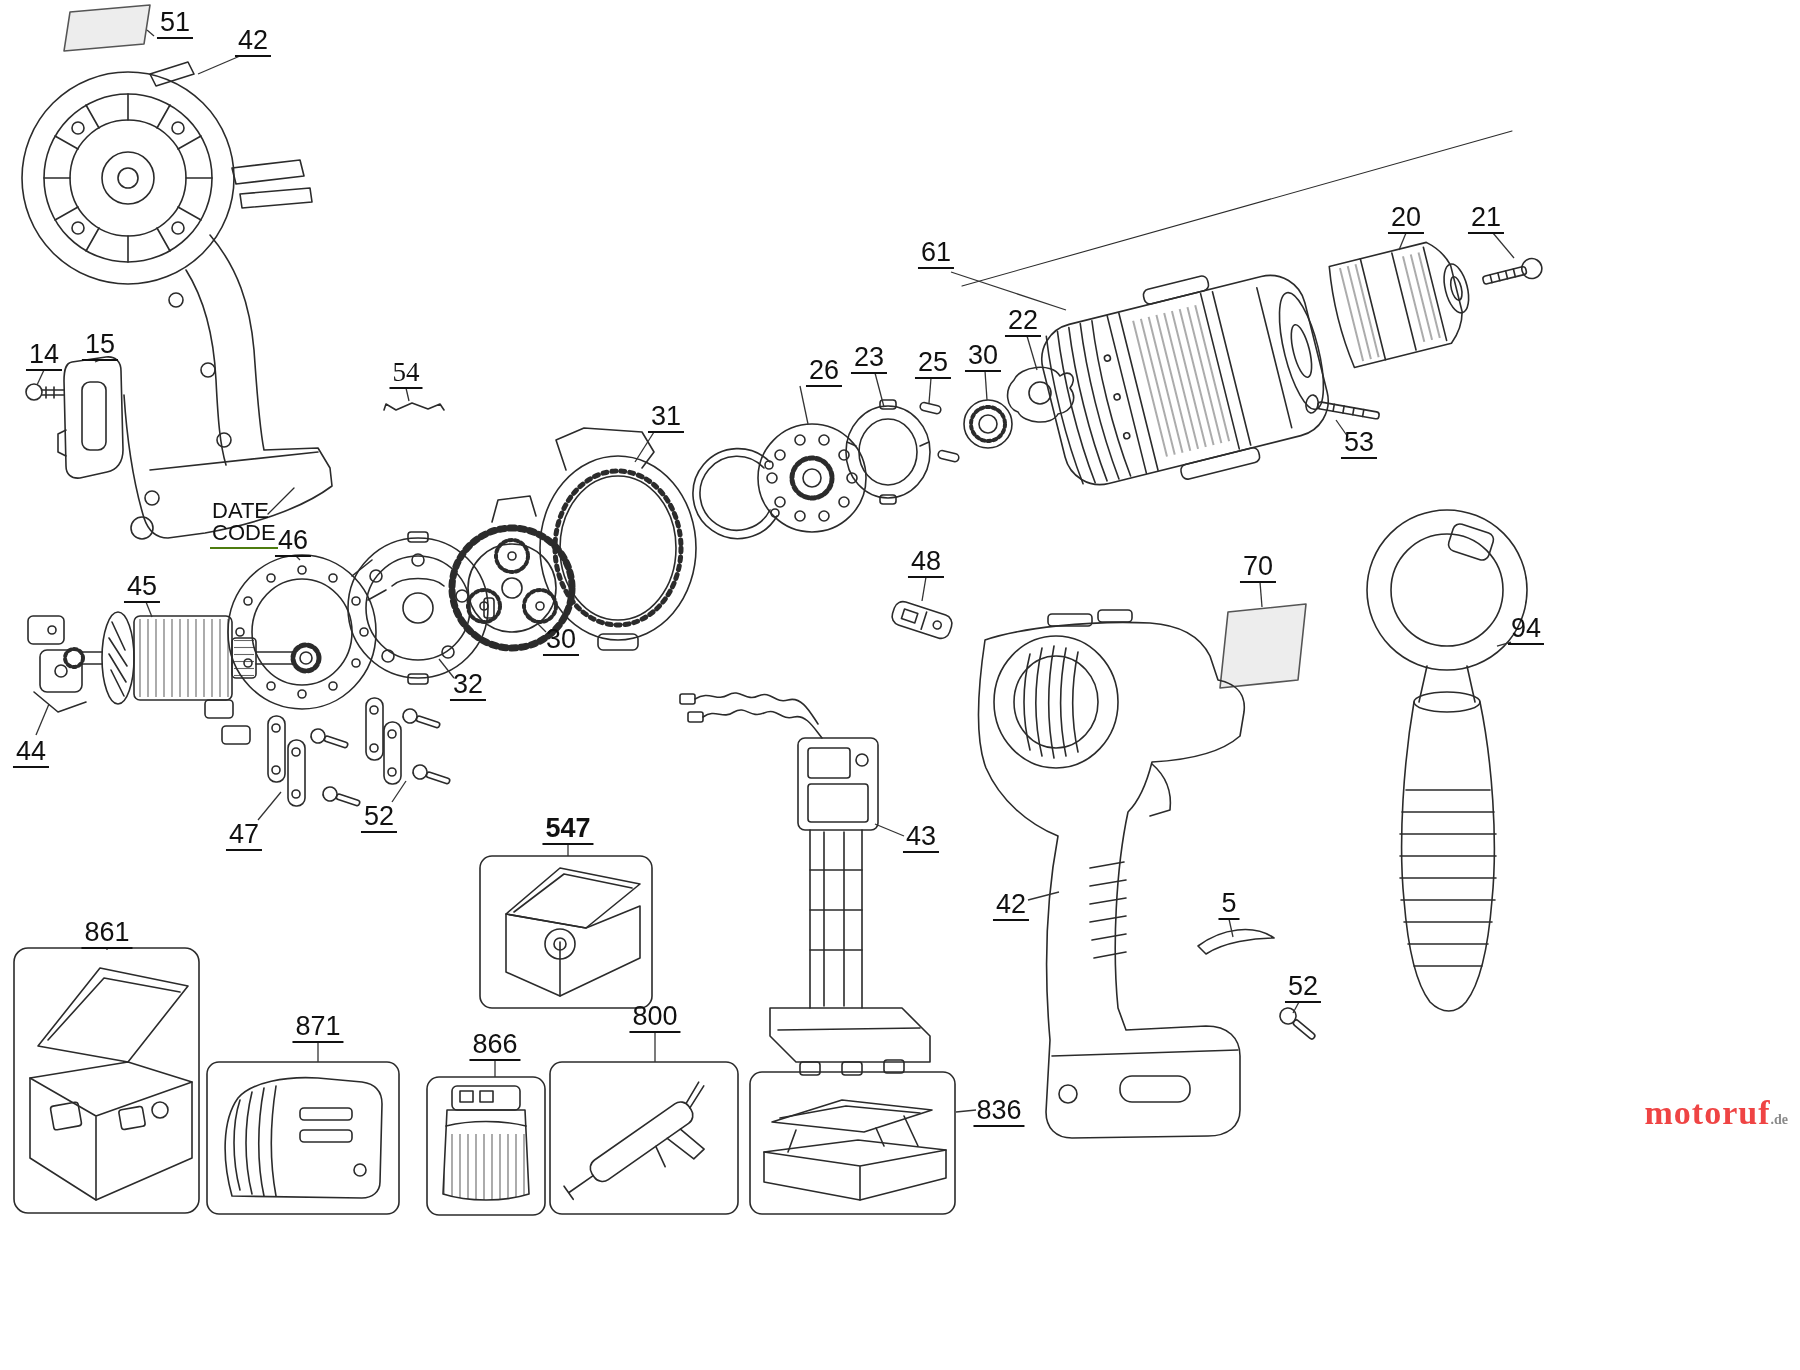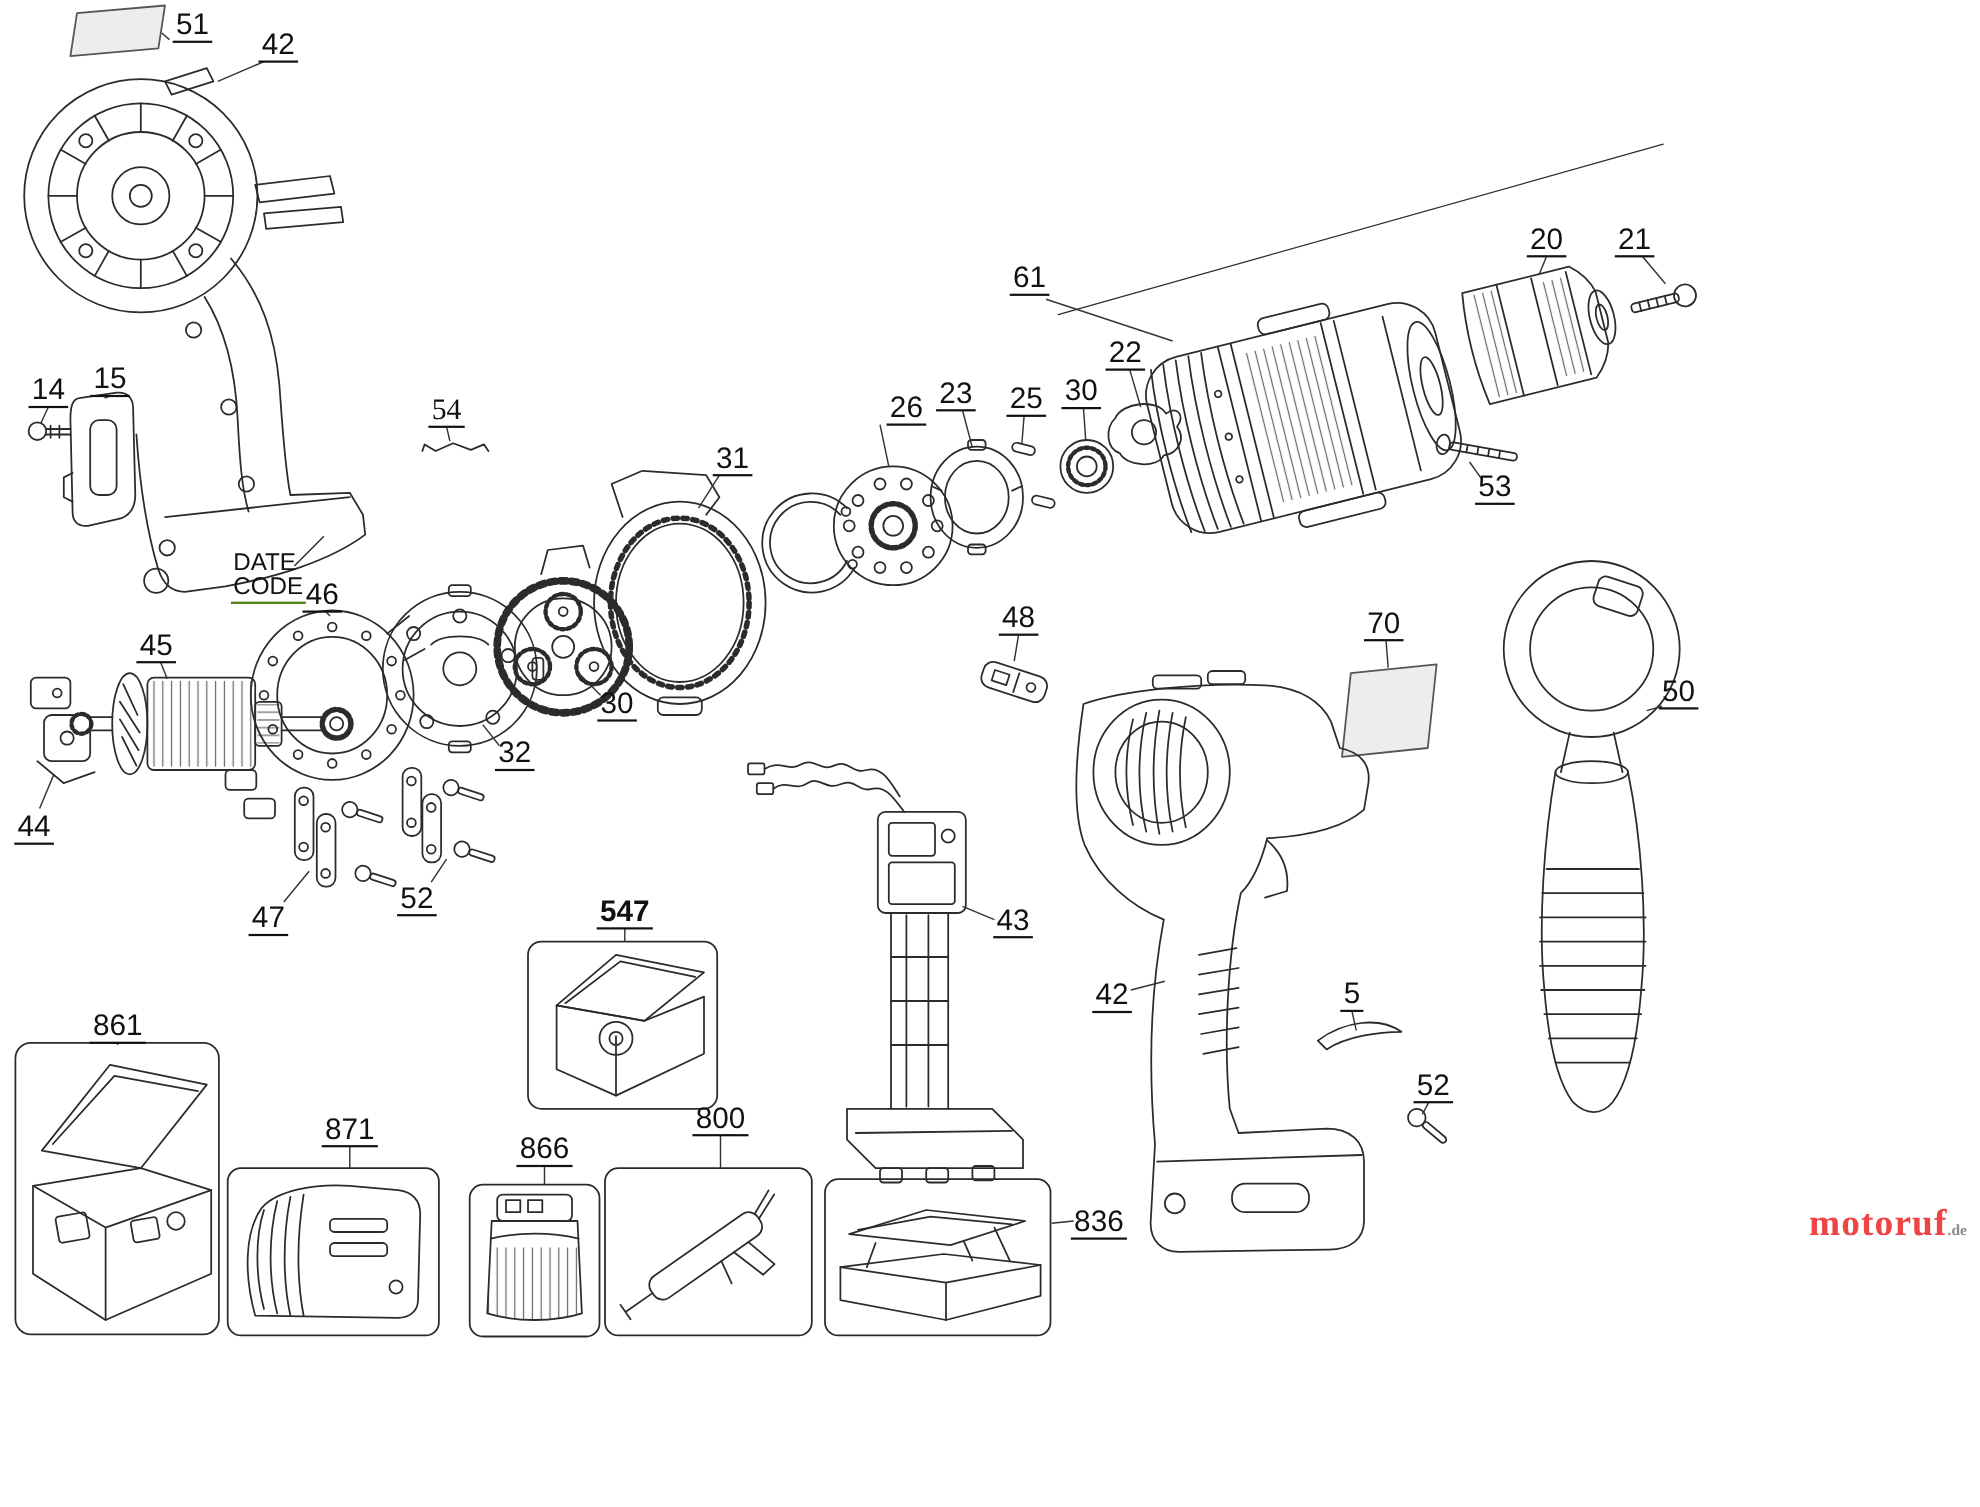--- a/index.html
+++ b/index.html
@@ -455,21 +455,21 @@
       <div class="callout" style="left: 666px; top: 402px;">31</div>
       <div class="callout" style="left: 293px; top: 526px;">46</div>
       <div class="callout" style="left: 142px; top: 572px;">45</div>
       <div class="callout" style="left: 561px; top: 625px;">30</div>
       <div class="callout" style="left: 468px; top: 670px;">32</div>
       <div class="callout" style="left: 31px; top: 737px;">44</div>
       <div class="callout" style="left: 244px; top: 820px;">47</div>
       <div class="callout" style="left: 379px; top: 802px;">52</div>
       <div class="callout" style="left: 926px; top: 547px;">48</div>
       <div class="callout" style="left: 1258px; top: 552px;">70</div>
-      <div class="callout" style="left: 1526px; top: 614px;">50</div>
+      <div class="callout" style="left: 1526px; top: 614px;">94</div>
       <div class="callout" style="left: 921px; top: 822px;">43</div>
       <div class="callout" style="left: 1011px; top: 890px;">42</div>
       <div class="callout" style="left: 1229px; top: 889px;">5</div>
       <div class="callout" style="left: 1303px; top: 972px;">52</div>
       <div class="callout bold" style="left: 568px; top: 814px;">547</div>
       <div class="callout" style="left: 107px; top: 918px;">861</div>
       <div class="callout" style="left: 318px; top: 1012px;">871</div>
       <div class="callout" style="left: 495px; top: 1030px;">866</div>
       <div class="callout" style="left: 655px; top: 1002px;">800</div>
       <div class="callout" style="left: 999px; top: 1096px;">836</div>

